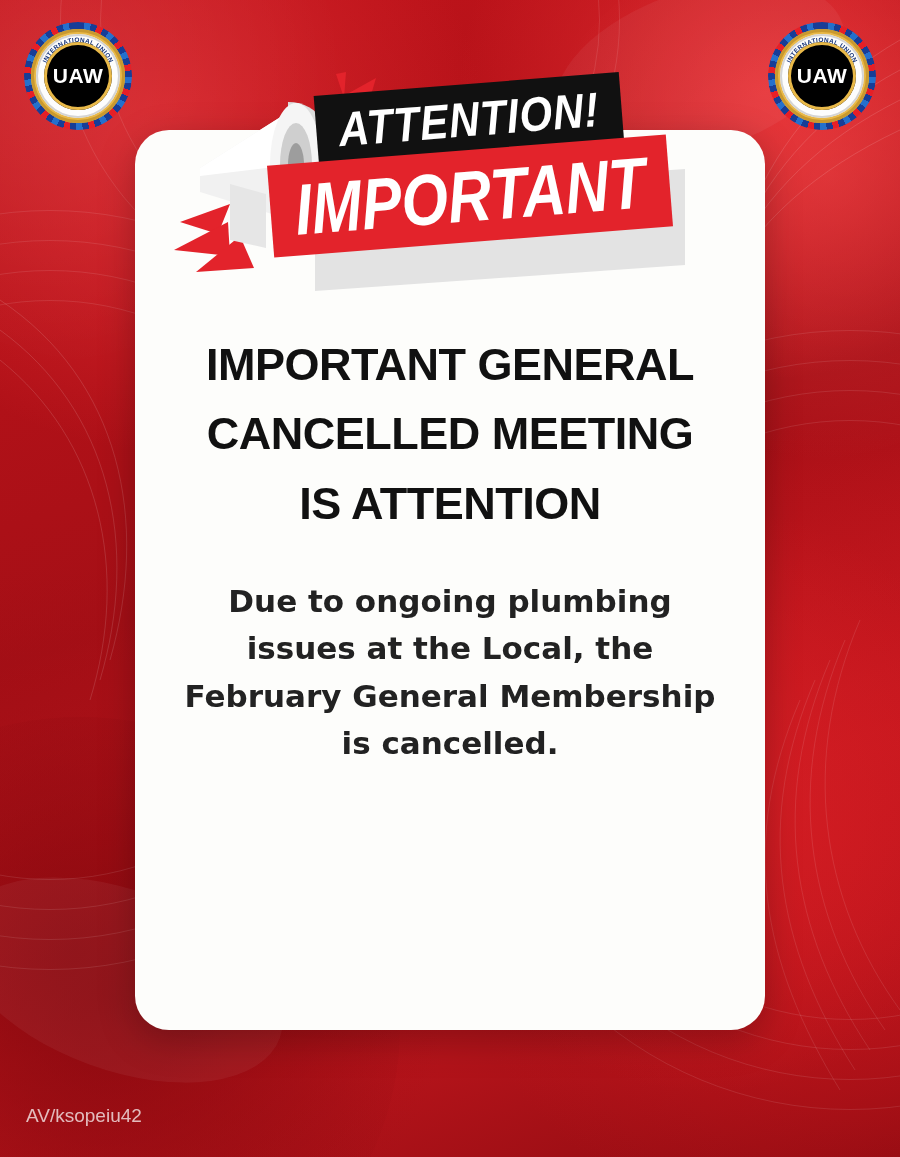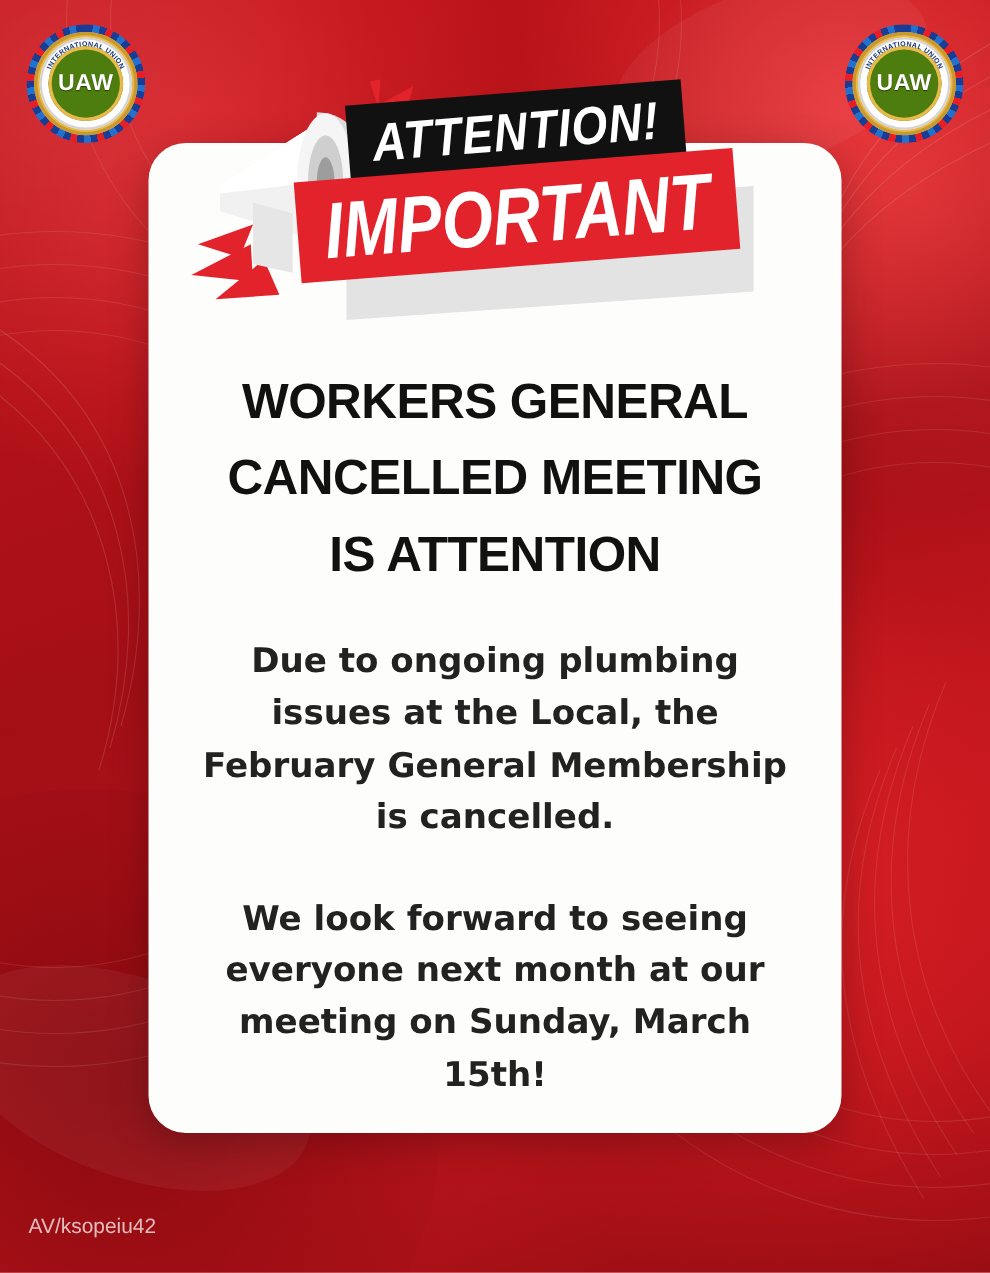--- a/index.html
+++ b/index.html
@@ -92,21 +92,21 @@
     position: absolute; left: 12px; top: 12px;
     width: 84px; height: 84px;
     border-radius: 50%;
     background: #fdfdfd;
     box-shadow: inset 0 0 0 2px #d4d4d4;
   }
   .uaw .ring-inner {
     position: absolute; left: 20px; top: 20px;
     width: 68px; height: 68px;
     border-radius: 50%;
-    background: #4d7c0f;
+    background: #000000;
     box-shadow: inset 0 0 0 3px #e9b949;
     display: flex; align-items: center; justify-content: center;
   }
   .uaw .wordmark {
     color: #fff;
     font-weight: bold;
     font-size: 21px;
     letter-spacing: 0.5px;
     font-family: "Liberation Sans", sans-serif;
     text-shadow: 0 1px 1px rgba(0,0,0,.5);
@@ -308,27 +308,26 @@
       </svg>
     </div>
     <div class="ring-inner">
       <span class="wordmark">UAW</span>
     </div>
   </div>
 
   <div class="card">
     <div class="card-inner">
       <div class="headline">
-        <div>WORKERS GENERAL</div>
+        <div>IMPORTANT GENERAL</div>
         <div>CANCELLED MEETING</div>
         <div>IS ATTENTION</div>
       </div>
       <div class="body-text">
         <div class="para">Due to ongoing plumbing issues at the Local, the February General Membership is cancelled.</div>
-        <div class="para">We look forward to seeing everyone next month at our meeting on Sunday, March 15th!</div>
       </div>
     </div>
   </div>
 
   <div class="attention-block">
 
     <div class="ribbon-shadow"></div>
 
     <div class="megaphone">
       <svg viewBox="0 0 210 210" width="210" height="210">

